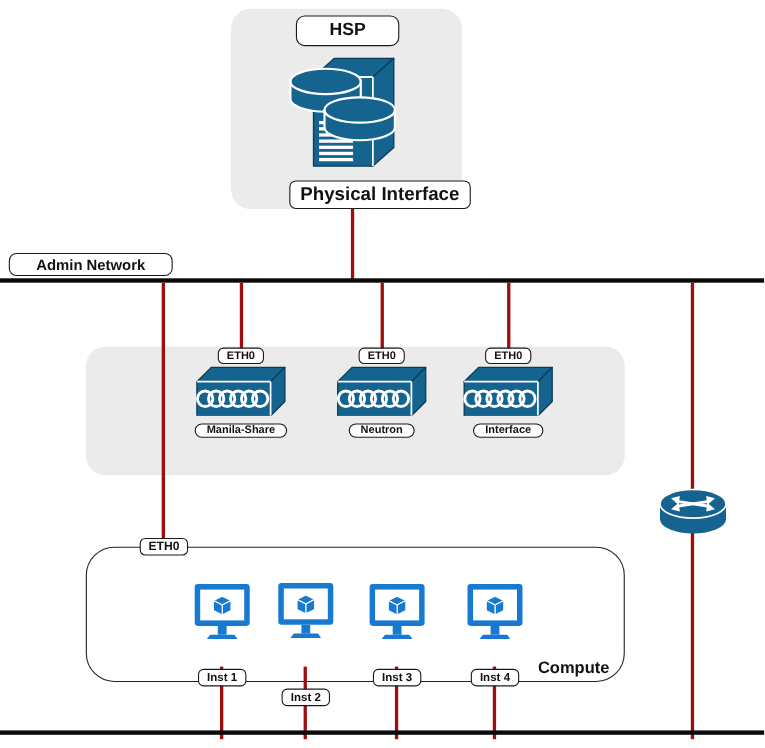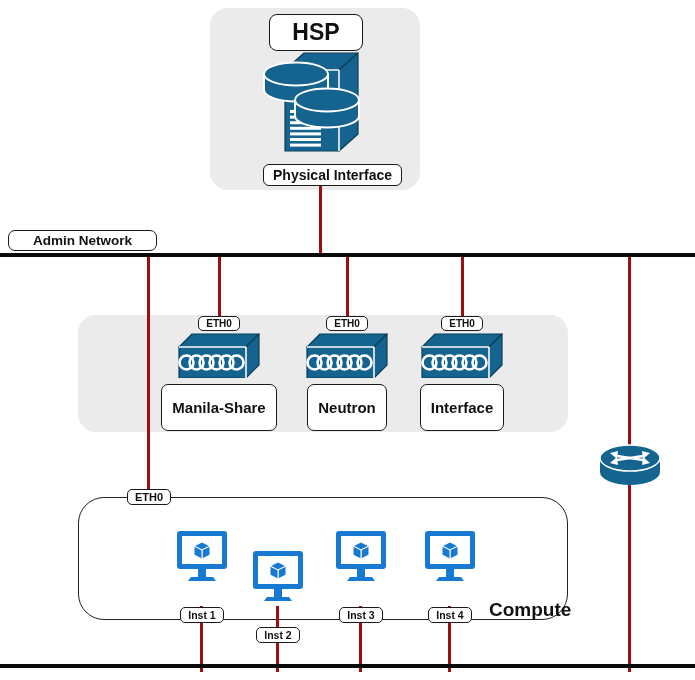--- a/index.html
+++ b/index.html
@@ -10,32 +10,32 @@
   .panel{position:absolute;background:#ebebeb;border-radius:18px;z-index:1;}
   .netline{position:absolute;left:0;width:695px;height:4px;background:#0a0a0a;z-index:2;}
   .redline{position:absolute;width:3px;background:#9e0e0e;z-index:2;}
   .labelbox{
     background:#fff;border:1.6px solid #1a1a1a;border-radius:7px;
     font-weight:bold;color:#111;white-space:nowrap;z-index:4;
     display:inline-block;text-align:center;
   }
   .net-label{position:absolute;font-size:13.5px;padding:2px 24px;z-index:4;}
   .eth-label{font-size:10px;padding:1px 7px;border-radius:5px;border-width:1.4px;}
-  .node-name{font-size:15px;padding:14px 10px;margin-top:2px;}
-  .hsp-title{position:absolute;font-size:23px;padding:4px 0;width:92px;border-radius:8px;}
-  .phys-label{position:absolute;font-size:14px;padding:2px 9px;border-radius:6px;}
+  .node-name{font-size:10px;padding:0 10px;margin-top:2px;}
+  .hsp-title{position:absolute;font-size:16px;padding:4px 0;width:92px;border-radius:8px;}
+  .phys-label{position:absolute;font-size:17px;padding:2px 9px;border-radius:6px;}
   .node-group{position:absolute;width:130px;display:flex;flex-direction:column;align-items:center;z-index:3;}
   .inst-group{position:absolute;width:70px;display:flex;flex-direction:column;align-items:center;z-index:3;}
   .inst-label{font-size:10.5px;padding:1px 7px;margin-top:20px;border-radius:5px;border-width:1.4px;}
   .compute-box{
     position:absolute;left:78px;top:497px;width:488px;height:121px;
     background:#fff;border:1.6px solid #222;border-radius:26px;z-index:1;
   }
   .compute-eth{position:absolute;left:127px;top:489px;z-index:4;}
-  .compute-caption{position:absolute;left:489px;top:599px;font-weight:bold;font-size:19px;color:#111;z-index:3;}
+  .compute-caption{position:absolute;left:489px;top:599px;font-weight:bold;font-size:15px;color:#111;z-index:3;}
   .icon-wrap{position:absolute;z-index:3;line-height:0;}
 </style>
 </head>
 <body>
 
 <div id="stage">
 
   <div class="panel" style="left:210px;top:8px;width:210px;height:182px;"></div>
   <div class="labelbox hsp-title" style="left:269px;top:14px;">HSP</div>
 
@@ -178,21 +178,21 @@
           <polygon points="28,19 36,15 36,24 28,28"></polygon>
           <polygon points="20,15 28,19 28,28 20,24"></polygon>
         </g>
         <rect x="24" y="38" width="8" height="8" fill="#1779d2"></rect>
         <polygon points="17,46 39,46 42,50 14,50" fill="#1779d2"></polygon>
       </svg>
     </span>
     <span class="labelbox inst-label">Inst 1</span>
   </div>
 
-  <div class="inst-group" style="left:243px;top:551px;">
+  <div class="inst-group" style="left:243px;top:530px;gap:19px;">
     <span>
       <svg width="56" height="52" viewBox="0 0 56 52">
         <rect x="3" y="0" width="50" height="38" rx="3" fill="#1779d2"></rect>
         <rect x="8" y="5" width="40" height="28" fill="#ffffff"></rect>
         <g fill="#1779d2" stroke="#ffffff" stroke-width="1">
           <polygon points="28,11 36,15 28,19 20,15"></polygon>
           <polygon points="28,19 36,15 36,24 28,28"></polygon>
           <polygon points="20,15 28,19 28,28 20,24"></polygon>
         </g>
         <rect x="24" y="38" width="8" height="8" fill="#1779d2"></rect>

